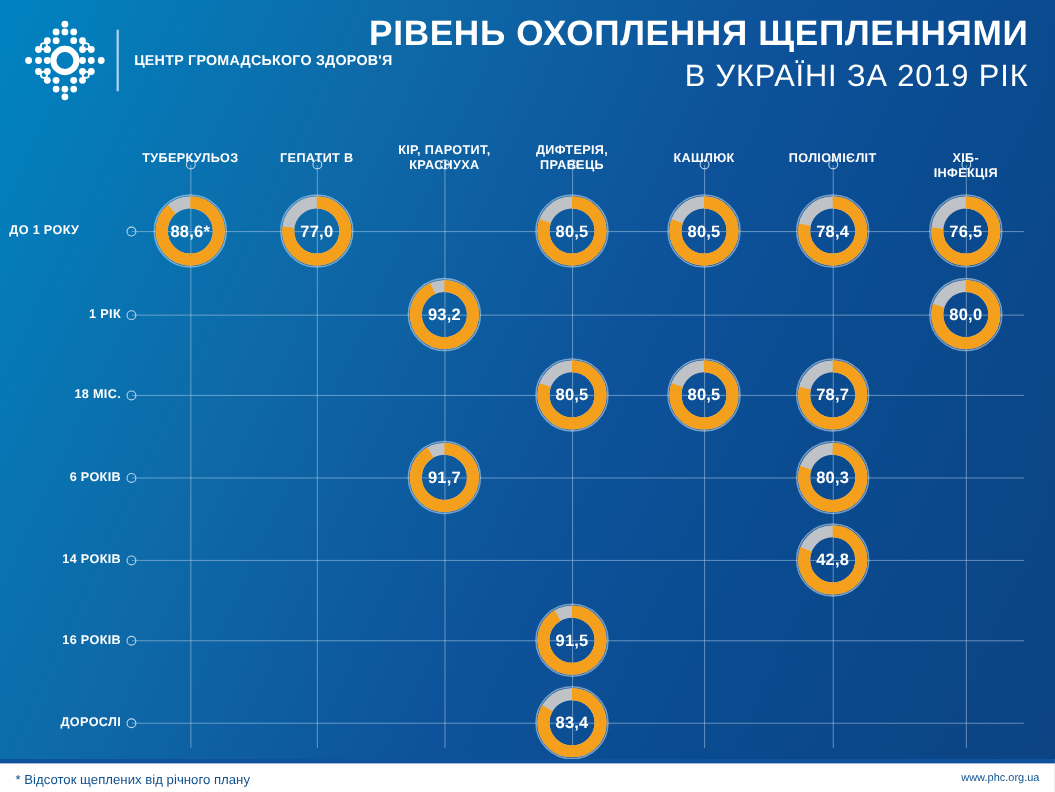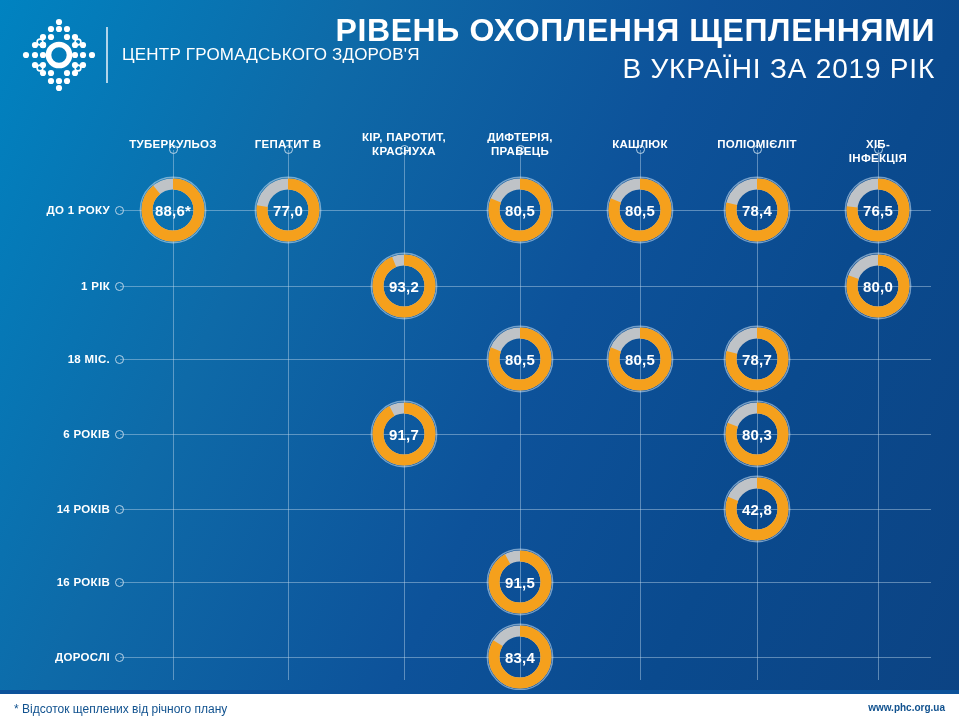--- a/index.html
+++ b/index.html
@@ -34,22 +34,22 @@
   }
   .logo-divider {
     width: 2px;
     height: 56px;
     background: #cfe4f2;
     margin: 0 14px 0 6px;
     opacity: .85;
   }
   .logo-text {
     color: #ffffff;
-    font-size: 17px;
-    font-weight: normal;
+    font-size: 13px;
+    font-weight: bold;
     line-height: 1.22;
     letter-spacing: .2px;
   }
   .title-block {
     position: absolute;
     right: 24px;
     top: 14px;
     text-align: right;
   }
   .title-main {
@@ -150,21 +150,21 @@
     position: absolute;
     left: 14px; top: 8px;
     color: #11528f;
     font-size: 12px;
   }
   .footer-url {
     position: absolute;
     right: 14px; top: 8px;
     color: #11528f;
     font-size: 10px;
-    font-weight: bold;
+    font-weight: normal;
   }
 </style>
 </head>
 <body>
 
 <div class="page">
 
   <div class="header">
     <div class="logo-wrap">
       <div class="logo-mark">
@@ -242,21 +242,21 @@
       <div class="axis-dot" style="left: 636px; top: 40px;"></div>
       <div class="col-header" style="left: 640px; top: 32px;">КАШЛЮК</div>
       <div class="grid-line-v" style="left: 757px; top: 45px; height: 530px;"></div>
       <div class="axis-dot" style="left: 753px; top: 40px;"></div>
       <div class="col-header" style="left: 757px; top: 32px;">ПОЛІОМІЄЛІТ</div>
       <div class="grid-line-v" style="left: 878px; top: 45px; height: 530px;"></div>
       <div class="axis-dot" style="left: 874px; top: 40px;"></div>
       <div class="col-header" style="left: 878px; top: 32px;">ХІБ-ІНФЕКЦІЯ</div>
       <div class="grid-line-h" style="top: 105px; left: 120px; width: 811px;"></div>
       <div class="axis-dot" style="left: 115px; top: 101px;"></div>
-      <div class="row-label" style="top: 105px; right: 849px; margin-left: 12px;">ДО 1 РОКУ</div>
+      <div class="row-label" style="top: 105px; right: 887px; margin-left: 12px;">ДО 1 РОКУ</div>
       <div class="grid-line-h" style="top: 181px; left: 120px; width: 811px;"></div>
       <div class="axis-dot" style="left: 115px; top: 177px;"></div>
       <div class="row-label" style="top: 181px; right: 849px;">1 РІК</div>
       <div class="grid-line-h" style="top: 254px; left: 120px; width: 811px;"></div>
       <div class="axis-dot" style="left: 115px; top: 250px;"></div>
       <div class="row-label" style="top: 254px; right: 849px;">18 МІС.</div>
       <div class="grid-line-h" style="top: 329px; left: 120px; width: 811px;"></div>
       <div class="axis-dot" style="left: 115px; top: 325px;"></div>
       <div class="row-label" style="top: 329px; right: 849px;">6 РОКІВ</div>
       <div class="grid-line-h" style="top: 404px; left: 120px; width: 811px;"></div>

